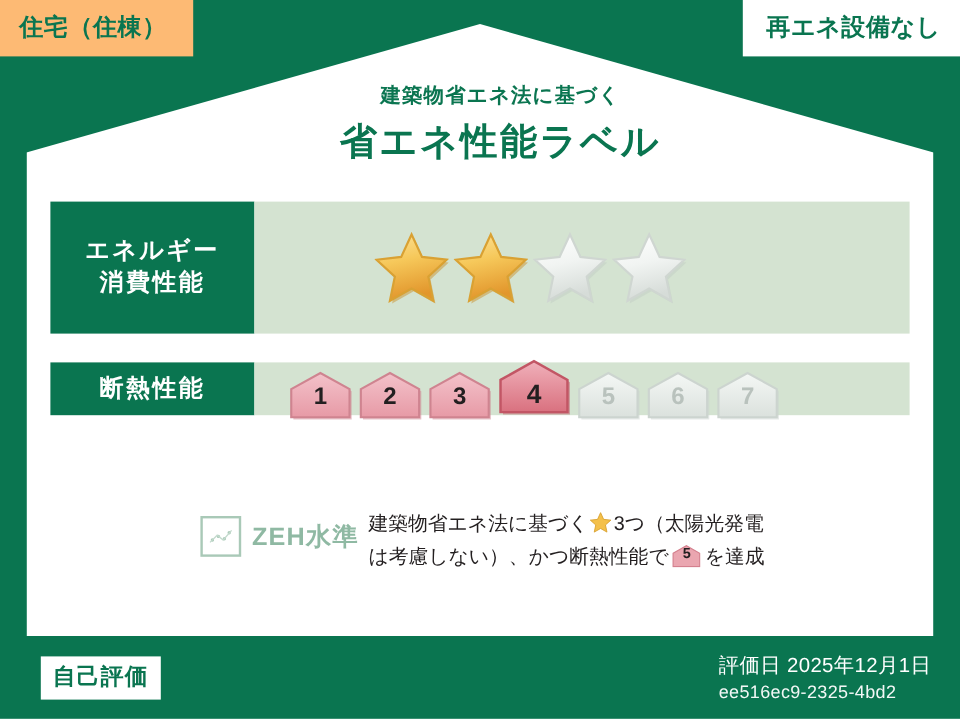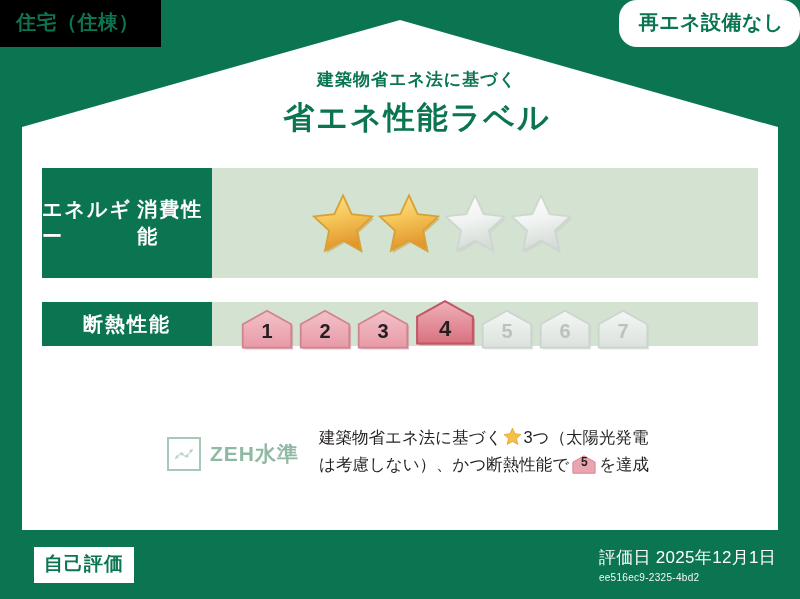--- a/index.html
+++ b/index.html
@@ -14,34 +14,33 @@
   
   .house-body{
     position:absolute;left:22px;top:20px;width:756px;height:510px;
     background:#ffffff;
     clip-path:polygon(0% 21%, 50% 0%, 100% 21%, 100% 100%, 0% 100%);
   }
 
   
   .tag-topleft{
     position:absolute;left:0;top:0;
-    background:#000000;
+    background:#fdba74;
     padding:9px 22px 11px 16px;
     z-index:6;
   }
   .tag-topleft span{
     color:#0a7550;font-weight:bold;font-size:20px;letter-spacing:.5px;
   }
   
   .tag-topright{
     position:absolute;right:0;top:0;
     background:#ffffff;
     padding:9px 16px 11px 20px;
     z-index:6;
-    border-radius:18px;
   }
   .tag-topright span{
     color:#0a7550;font-weight:bold;font-size:20px;letter-spacing:.5px;
   }
 
   
   .title-wrap{
     position:absolute;left:0;right:0;top:68px;text-align:center;z-index:5;padding-left:34px;
   }
   .title-sub{
@@ -55,21 +54,21 @@
   
   .perf-row{
     position:absolute;left:42px;width:716px;display:flex;z-index:5;
   }
   .row-energy{top:168px;height:110px;}
   .row-insul{top:302px;height:44px;}
 
   .row-label{
     background:#0a7550;color:#ffffff;
     width:170px;flex:0 0 170px;
-    display:flex;align-items:center;justify-content:center;
+    display:flex;flex-direction:column;align-items:center;justify-content:center;
     font-weight:bold;font-size:20px;line-height:1.35;letter-spacing:2px;
   }
   .row-panel{
     flex:1;background:#d4e3d1;
     display:flex;align-items:center;
   }
   .row-energy .row-panel{padding-left:100px;}
   .row-insul .row-panel{padding-left:28px;}
 
   
@@ -92,21 +91,21 @@
   .badge .bnum{
     position:relative;z-index:2;font-weight:bold;font-size:20px;
     color:#231f20;padding-bottom:6px;
   }
   .badge.current .bnum{font-size:22px;padding-bottom:7px;}
   .badge.off .bnum{color:#b9c2bd;}
 
   
   .zeh-area{
     position:absolute;left:42px;top:418px;width:716px;
-    display:flex;align-items:center;z-index:5;gap:12px;
+    display:flex;align-items:flex-start;z-index:5;
   }
   .zeh-logo{
     flex:0 0 190px;display:flex;align-items:center;gap:9px;
     padding-top:12px;padding-left:125px;box-sizing:border-box;
   }
   .zeh-mark{
     width:34px;height:34px;border:2px solid #a9c9b7;box-sizing:border-box;
     position:relative;flex:0 0 34px;
   }
   .zeh-mark svg{display:block;width:100%;height:100%;}
@@ -138,21 +137,21 @@
     padding:4px 10px 6px;letter-spacing:1px;margin-right:10px;white-space:nowrap;
   }
   .bldg-name{
     color:#ffffff;font-size:19px;letter-spacing:.5px;white-space:nowrap;
     padding-bottom:2px;
   }
   .footer-right{
     margin-left:auto;text-align:left;color:#ffffff;padding-right:6px;
   }
   .eval-date{font-size:17px;letter-spacing:.3px;white-space:nowrap;}
-  .eval-id{font-size:10px;letter-spacing:.3px;margin-top:3px;opacity:.95;}
+  .eval-id{font-size:15px;letter-spacing:.3px;margin-top:3px;opacity:.95;}
 </style>
 </head>
 <body>
 
 <div class="label-root">
 
   <div class="house-body"></div>
 
   <div class="tag-topleft">
     <span>住宅（住棟）</span>

